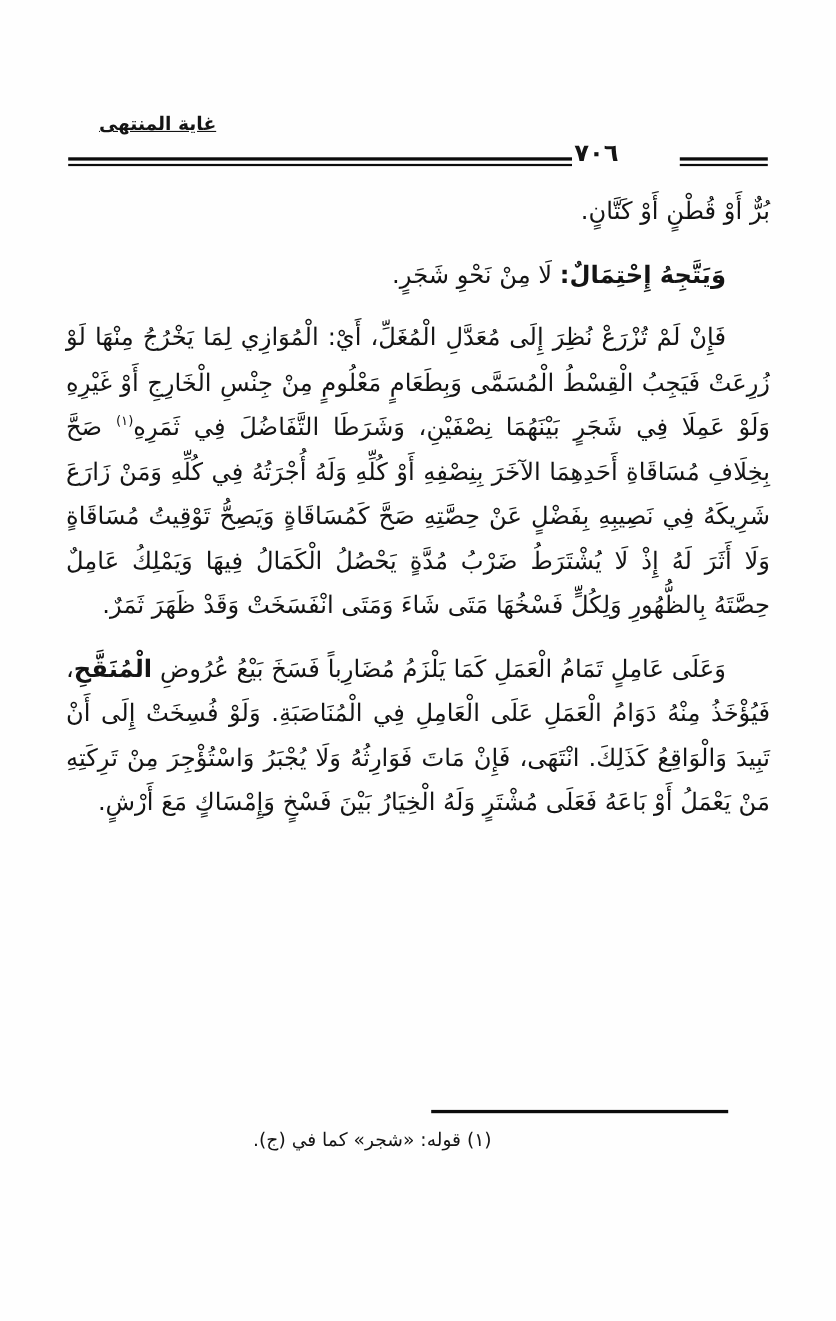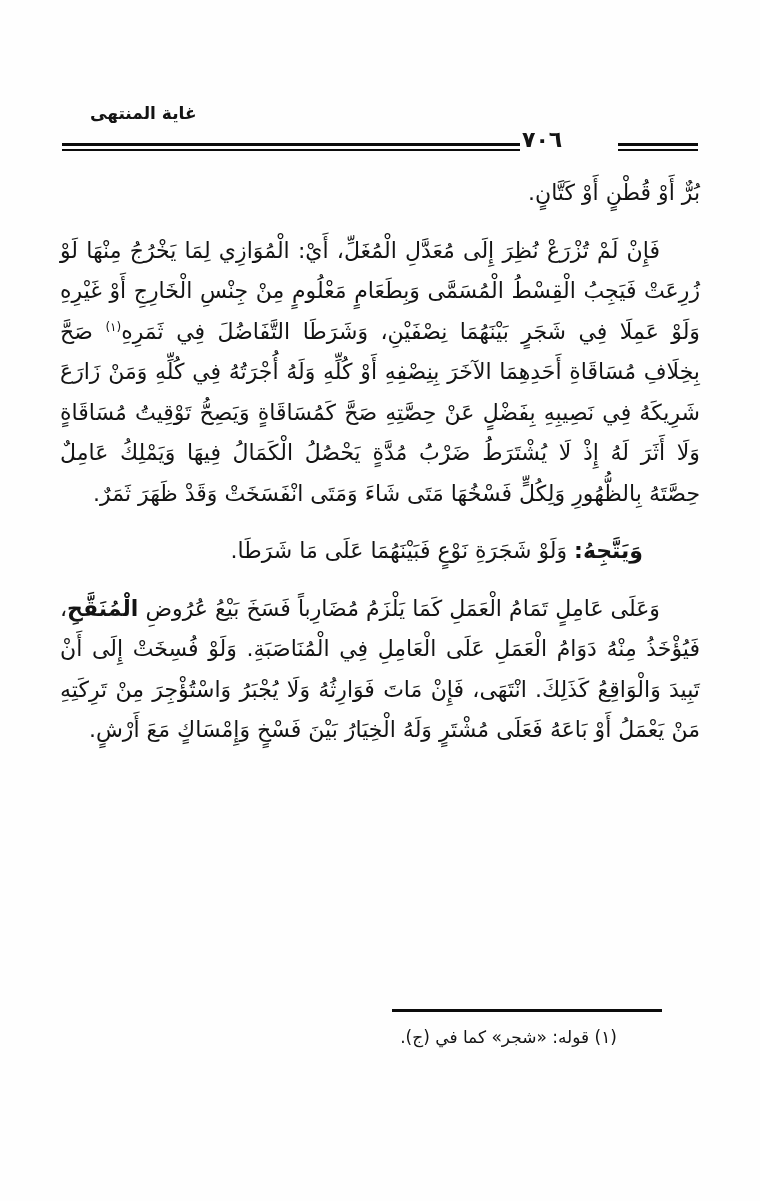--- a/index.html
+++ b/index.html
@@ -11,20 +11,21 @@
     color:#141414;
     font-family:"DejaVu Sans", sans-serif;
     overflow:hidden;
   }
   
   .book-title {
     position:absolute; left:90px; top:103px;
     direction:rtl;
     font-size:17px; font-weight:bold;
     letter-spacing:0;
+    text-decoration:underline;
   }
   .rule {
     position:absolute; height:3px;
     border-top:3px solid #0c0c0c;
     border-bottom:2px solid #0c0c0c;
   }
   .rule-long  { left:62px;  width:458px; top:143px; }
   .rule-short { left:618px; width:80px;  top:143px; }
   .page-number {
     position:absolute; left:522px; width:94px; top:127px;
@@ -49,38 +50,38 @@
     line-height:0;
   }
   
   .footnote-rule {
     position:absolute; left:392px; top:1009px; width:270px;
     border-top:3.5px solid #0c0c0c;
   }
   .footnote {
     position:absolute; top:1022px; right:143px; left:60px;
     direction:rtl;
-    text-align:right;
+    text-align:center;
     font-size:17px;
     line-height:30px;
   }
 </style>
 </head>
 <body>
 
 <div class="page">
 
   <div class="book-title">غاية المنتهى</div>
   <div class="rule rule-long"></div>
   <div class="page-number">٧٠٦</div>
   <div class="rule rule-short"></div>
 
   <div class="body-text" id="body-text">
       <p><span>بُرٌّ أَوْ قُطْنٍ أَوْ كَتَّانٍ.</span></p>
+      <p class="indent"><b>وَيَتَّجِهُ إِحْتِمَالٌ:</b><span> لَا مِنْ نَحْوِ شَجَرٍ.</span></p>
       <p class="indent"><span>فَإِنْ لَمْ تُزْرَعْ نُظِرَ إِلَى مُعَدَّلِ الْمُغَلِّ، أَيْ: الْمُوَازِي لِمَا يَخْرُجُ مِنْهَا لَوْ زُرِعَتْ فَيَجِبُ الْقِسْطُ الْمُسَمَّى وَبِطَعَامٍ مَعْلُومٍ مِنْ جِنْسِ الْخَارِجِ أَوْ غَيْرِهِ وَلَوْ عَمِلَا فِي شَجَرٍ بَيْنَهُمَا نِصْفَيْنِ، وَشَرَطَا التَّفَاضُلَ فِي ثَمَرِهِ</span><sup class="fn-ref">(١)</sup><span> صَحَّ بِخِلَافِ مُسَاقَاةِ أَحَدِهِمَا الآخَرَ بِنِصْفِهِ أَوْ كُلِّهِ وَلَهُ أُجْرَتُهُ فِي كُلِّهِ وَمَنْ زَارَعَ شَرِيكَهُ فِي نَصِيبِهِ بِفَضْلٍ عَنْ حِصَّتِهِ صَحَّ كَمُسَاقَاةٍ وَيَصِحُّ تَوْقِيتُ مُسَاقَاةٍ وَلَا أَثَرَ لَهُ إِذْ لَا يُشْتَرَطُ ضَرْبُ مُدَّةٍ يَحْصُلُ الْكَمَالُ فِيهَا وَيَمْلِكُ عَامِلٌ حِصَّتَهُ بِالظُّهُورِ وَلِكُلٍّ فَسْخُهَا مَتَى شَاءَ وَمَتَى انْفَسَخَتْ وَقَدْ ظَهَرَ ثَمَرٌ.</span></p>
-      <p class="indent2"><b>وَيَتَّجِهُ:</b><span> وَلَوْ شَجَرَةِ نَوْعٍ فَبَيْنَهُمَا عَلَى مَا شَرَطَا.</span></p>
       <p class="indent"><span>وَعَلَى عَامِلٍ تَمَامُ الْعَمَلِ كَمَا يَلْزَمُ مُضَارِباً فَسَخَ بَيْعُ عُرُوضِ </span><b>الْمُنَقَّحِ</b><span>، فَيُؤْخَذُ مِنْهُ دَوَامُ الْعَمَلِ عَلَى الْعَامِلِ فِي الْمُنَاصَبَةِ. وَلَوْ فُسِخَتْ إِلَى أَنْ تَبِيدَ وَالْوَاقِعُ كَذَلِكَ. انْتَهَى، فَإِنْ مَاتَ فَوَارِثُهُ وَلَا يُجْبَرُ وَاسْتُؤْجِرَ مِنْ تَرِكَتِهِ مَنْ يَعْمَلُ أَوْ بَاعَهُ فَعَلَى مُشْتَرٍ وَلَهُ الْخِيَارُ بَيْنَ فَسْخٍ وَإِمْسَاكٍ مَعَ أَرْشٍ.</span></p>
     </div>
 
   <div class="footnote-rule"></div>
   <div class="footnote">(١) قوله: «شجر» كما في (ج).</div>
 
 </div>
 
 </body></html>

